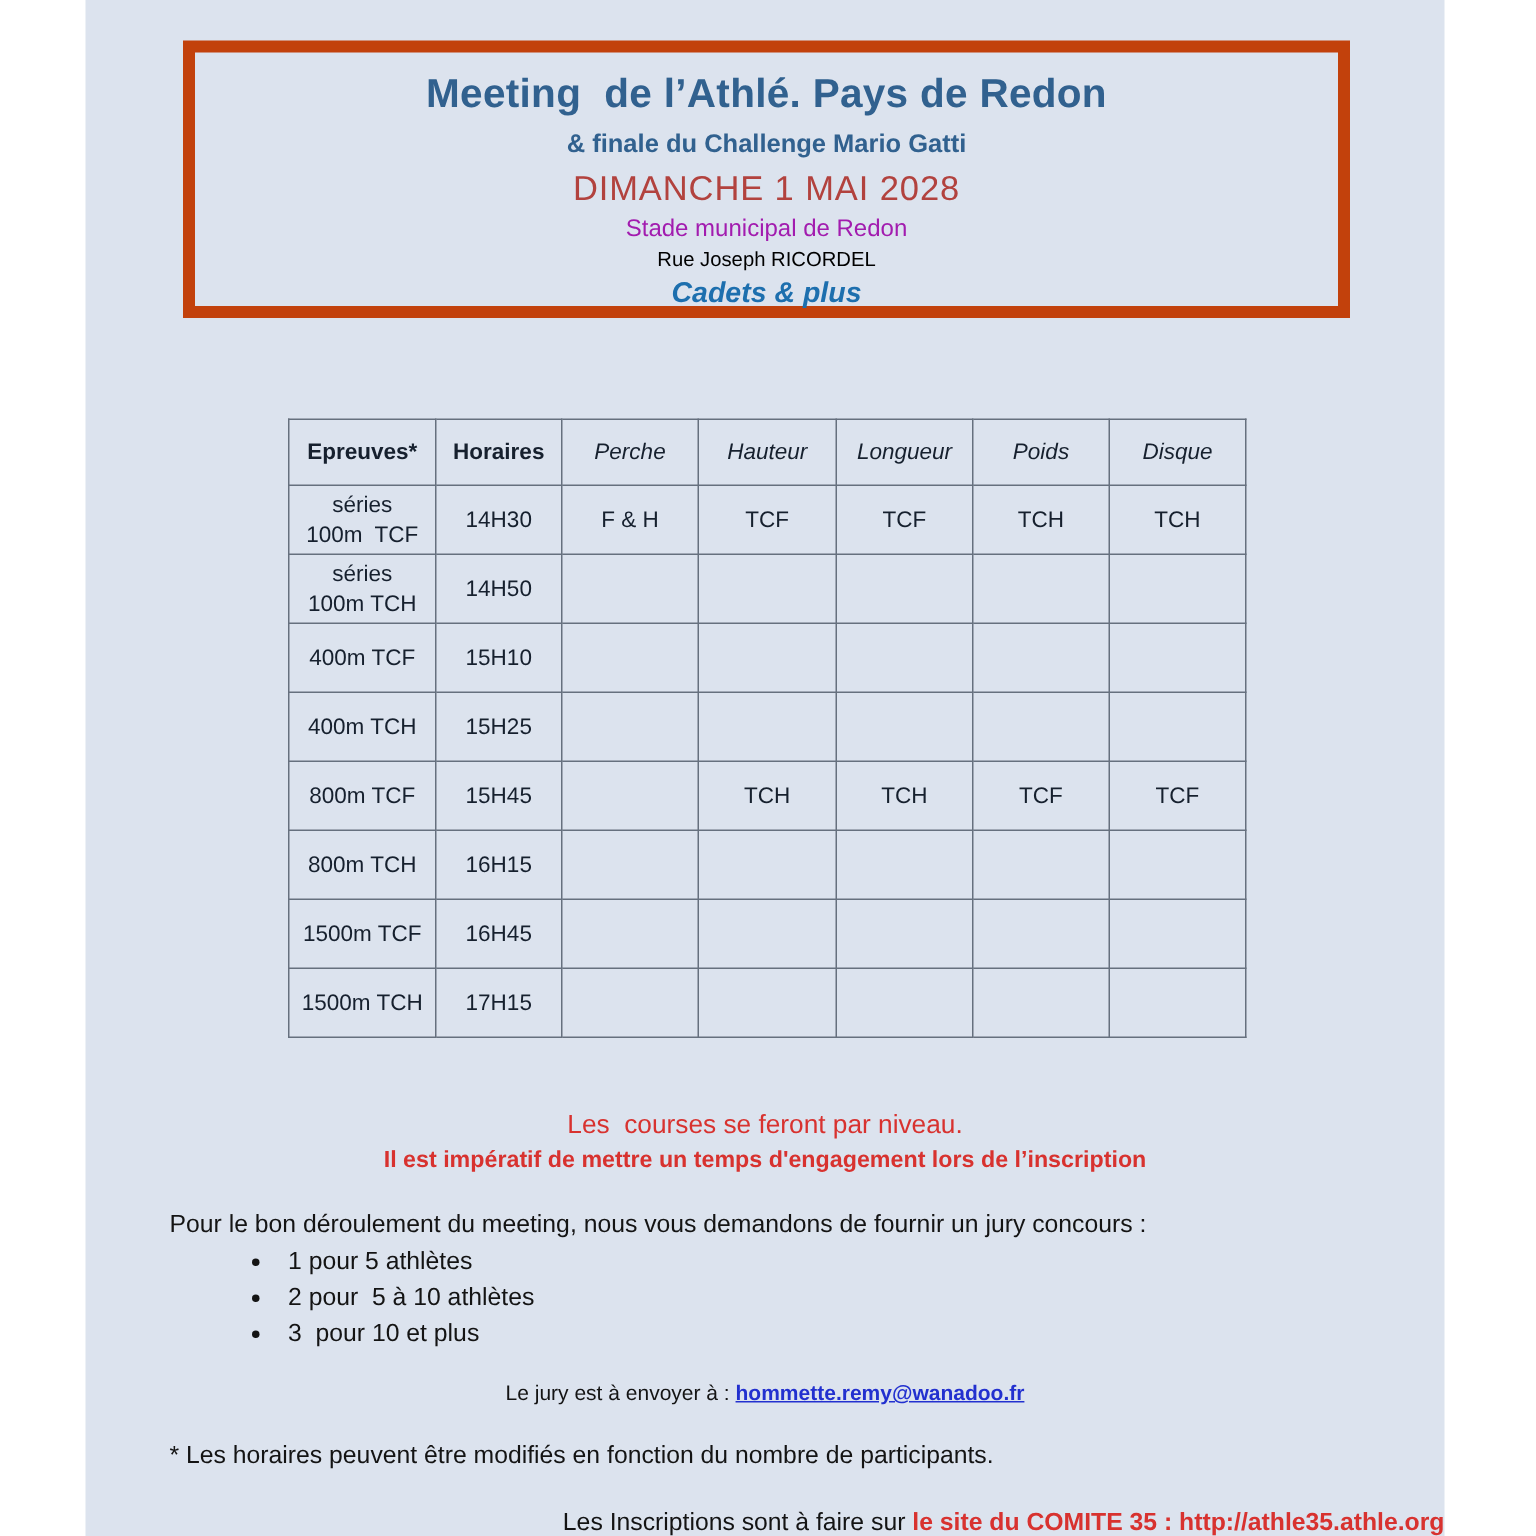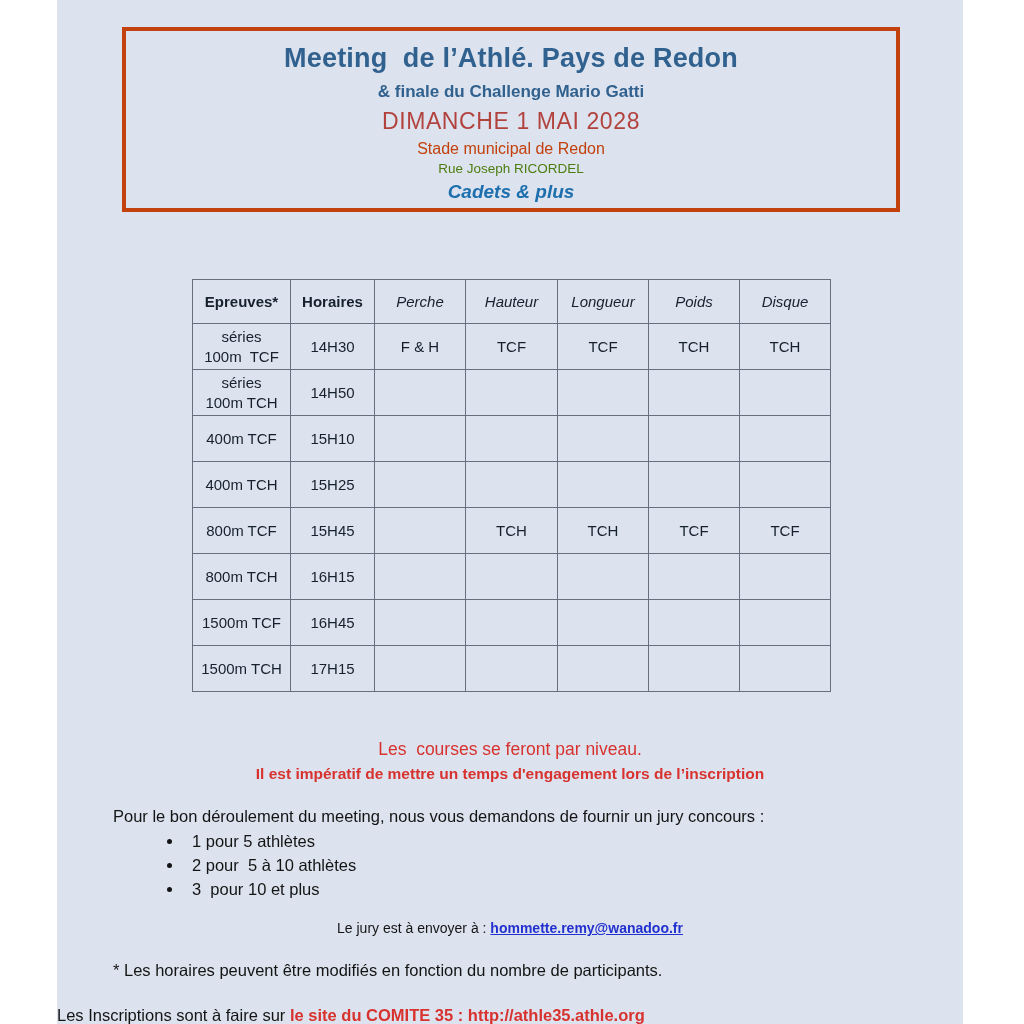--- a/index.html
+++ b/index.html
@@ -9,28 +9,28 @@
     font-family:"Liberation Sans", sans-serif;
     color:#16202e;
   }
   .flyer {
     position:absolute; left:57px; top:0; width:906px; height:1024px;
     background:#dce3ee;
   }
   
   .header-box {
     position:absolute; left:65px; top:27px; width:778px; height:185px;
-    border:4px solid #c2410c; box-sizing:border-box; text-align:center;
+    border:8px solid #c2410c; box-sizing:border-box; text-align:center;
   }
   .pre { white-space:pre-wrap; }
   .title    { margin-top:12px; font-size:27px; font-weight:bold; color:#31618f; letter-spacing:0.2px; }
   .subtitle { margin-top:8px;  font-size:17px; font-weight:bold; color:#31618f; }
   .date     { margin-top:6px;  font-size:23px; font-weight:normal; color:#b2423e; letter-spacing:0.6px; }
-  .venue    { margin-top:5px;  font-size:16px; color:#c2410c; }
-  .street   { margin-top:3px;  font-size:13.5px; color:#4d7c0f; }
+  .venue    { margin-top:5px;  font-size:16px; color:#a21caf; }
+  .street   { margin-top:3px;  font-size:13.5px; color:#000000; }
   .category { margin-top:5px;  font-size:19px; font-weight:bold; font-style:italic; color:#1d6fae; }
   
   table.schedule {
     position:absolute; left:135px; top:279px;
     border-collapse:collapse; table-layout:fixed;
   }
   table.schedule th, table.schedule td {
     border:1px solid #66707e; box-sizing:border-box;
     text-align:center; vertical-align:middle;
     font-size:15px; color:#16202e; padding:0 2px;
@@ -64,21 +64,21 @@
     position:absolute; left:0; top:920px; width:100%; text-align:center;
     font-size:14px; color:#141414;
   }
   .jury-send a {
     color:#2230cf; font-weight:bold; text-decoration:underline;
   }
   .schedule-note {
     position:absolute; left:56px; top:961px; font-size:16.5px; color:#141414;
   }
   .inscriptions {
-    position:absolute; left:0; top:1006px; width:100%; text-align:left;
+    position:absolute; left:0; top:1006px; width:100%; text-align:right;
     font-size:16.5px; color:#141414; white-space:nowrap;
   }
   .inscriptions a { color:#d8322f; font-weight:bold; text-decoration:none; }
 </style>
 </head>
 <body>
 
 <div class="flyer">
 
   <div class="header-box">

